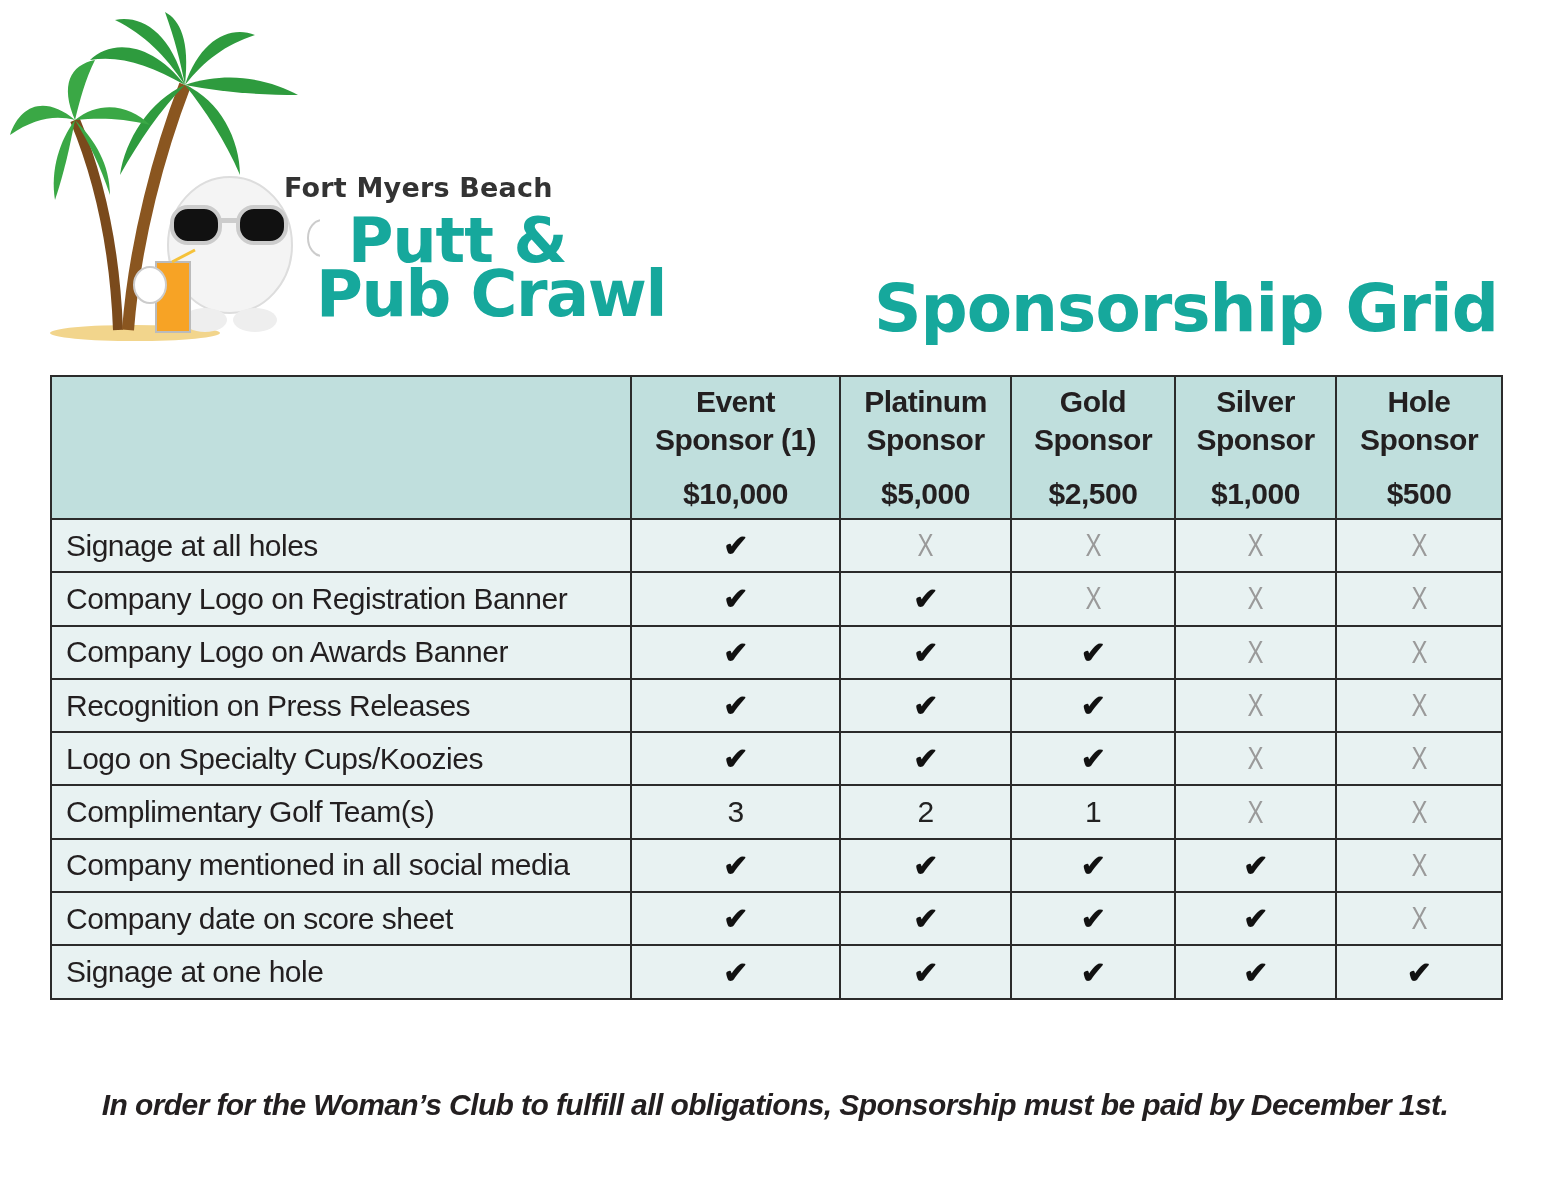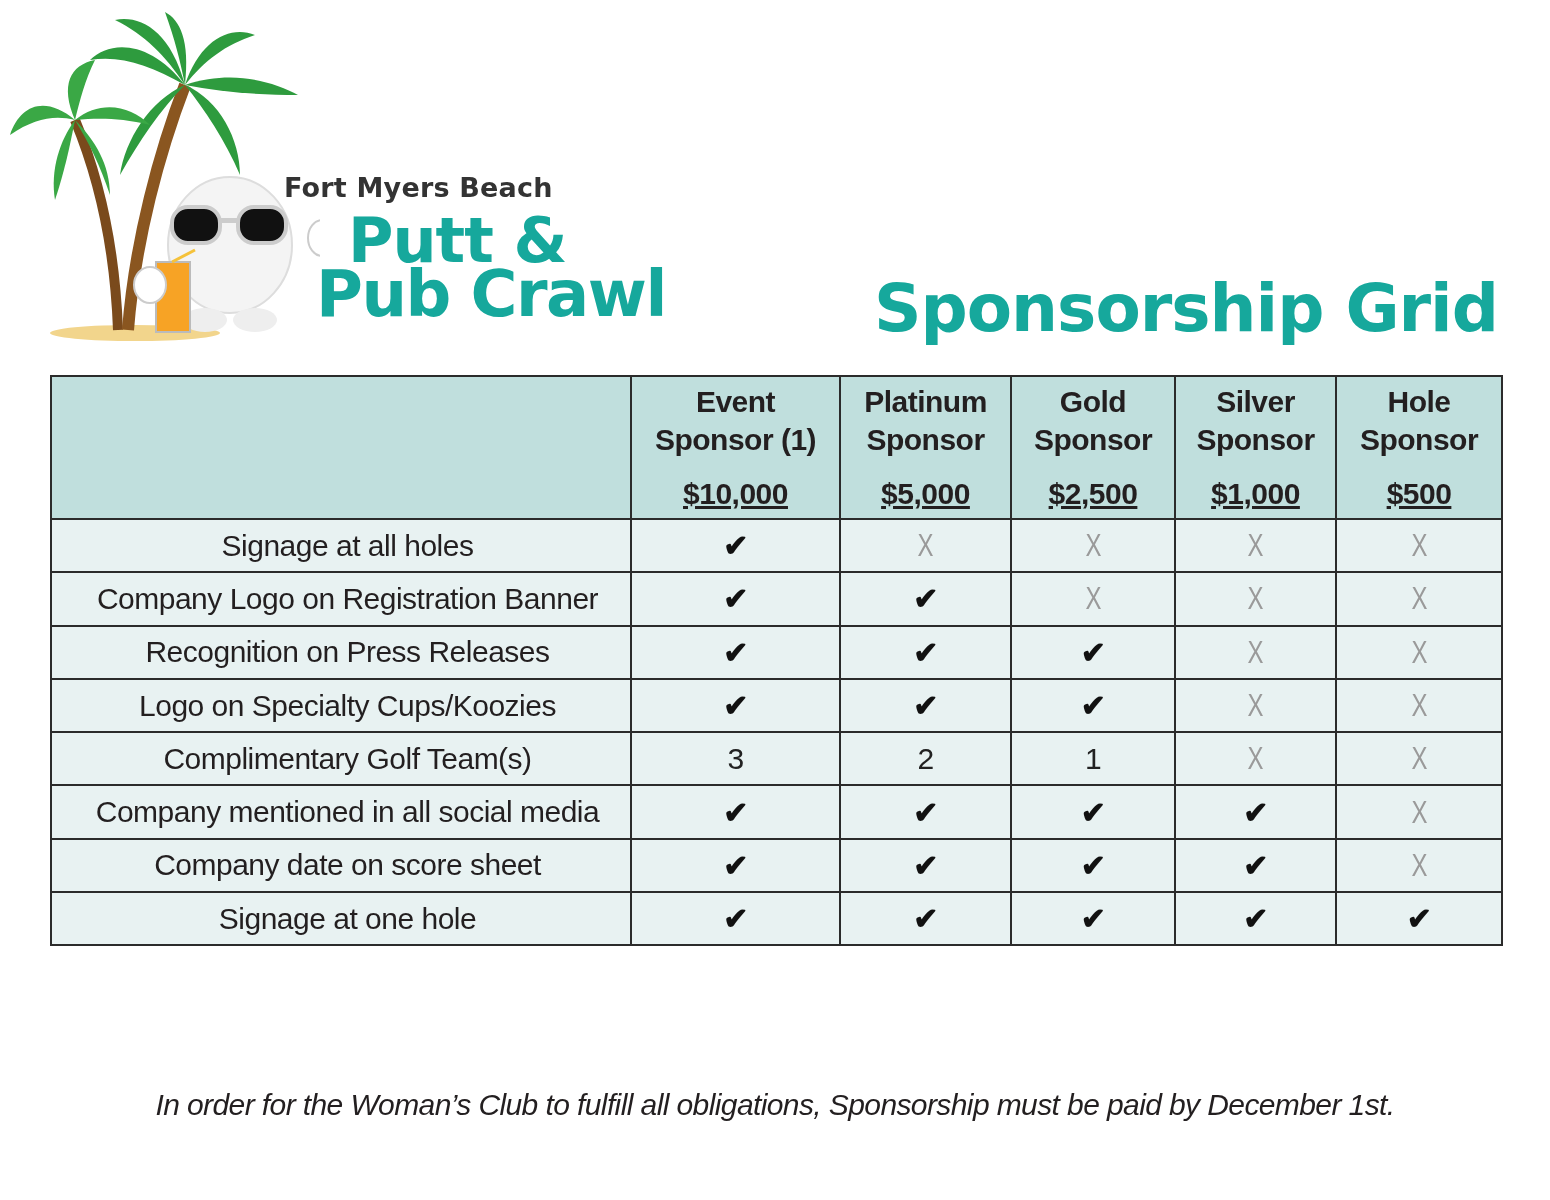--- a/index.html
+++ b/index.html
@@ -13,28 +13,28 @@
             color:#16a89c; font-family:"DejaVu Sans", sans-serif; letter-spacing:-1px; line-height:72px; }
   .brand2 { position:absolute; left:316px; top:256px; font-size:64px; font-weight:bold;
             color:#16a89c; font-family:"DejaVu Sans", sans-serif; letter-spacing:-1.5px; line-height:76px; }
   .grid-title { position:absolute; right:52px; top:270px; font-size:66px; font-weight:bold;
                 color:#16a89c; font-family:"DejaVu Sans", sans-serif; letter-spacing:-1px; }
   table.grid { position:absolute; left:50px; top:375px; width:1451px; border-collapse:collapse;
                table-layout:fixed;padding-left:40px; }
   table.grid th, table.grid td { border:2px solid #2b2b2b; }
   table.grid th { background:#c0dfdd; height:139px; font-weight:bold; font-size:30px;
                   text-align:center; vertical-align:middle; line-height:38px; letter-spacing:-0.5px; }
-  table.grid th .price { display:block; margin-top:16px;text-decoration:underline; }
+  table.grid th .price { display:block; margin-top:16px; }
   table.grid td { background:#e8f2f2; height:49.3px; font-size:30px; text-align:center; letter-spacing:-0.5px; }
-  table.grid td.feature { text-align:center; padding-left:14px; }
+  table.grid td.feature { text-align:left; padding-left:14px; }
   .check { font-size:30px; color:#111; font-weight:bold; }
   .cross { color:#9a9a9a; font-size:32px; font-weight:normal; transform:scaleX(0.75); display:inline-block; }
   .num { color:#222; }
   .footnote { position:absolute; left:0; width:1550px; top:1084px; text-align:center; font-style:italic;
-              font-size:30px; line-height:42px; color:#231f20; letter-spacing:-0.6px; }
+              font-size:30px; line-height:42px; color:#231f20; letter-spacing:-0.6px;font-weight:bold; }
 </style>
 </head>
 <body>
 
 <div class="logo">
   <svg width="320" height="350" viewBox="0 0 320 350">
 
     <ellipse cx="135" cy="333" rx="85" ry="8" fill="#f2d58c"></ellipse>
 
     <path d="M118 330 C115 250 100 180 75 120" stroke="#7a4a1c" stroke-width="10" fill="none"></path>
@@ -109,20 +109,28 @@
       </tr>
       <tr>
         <td class="feature">Company Logo on Registration Banner</td>
         <td><span class="check">✔</span></td>
         <td><span class="check">✔</span></td>
         <td><span class="cross">X</span></td>
         <td><span class="cross">X</span></td>
         <td><span class="cross">X</span></td>
       </tr>
       <tr>
+        <td class="feature">Company Logo on Awards Banner</td>
+        <td><span class="check">✔</span></td>
+        <td><span class="check">✔</span></td>
+        <td><span class="check">✔</span></td>
+        <td><span class="cross">X</span></td>
+        <td><span class="cross">X</span></td>
+      </tr>
+      <tr>
         <td class="feature">Recognition on Press Releases</td>
         <td><span class="check">✔</span></td>
         <td><span class="check">✔</span></td>
         <td><span class="check">✔</span></td>
         <td><span class="cross">X</span></td>
         <td><span class="cross">X</span></td>
       </tr>
       <tr>
         <td class="feature">Logo on Specialty Cups/Koozies</td>
         <td><span class="check">✔</span></td>

